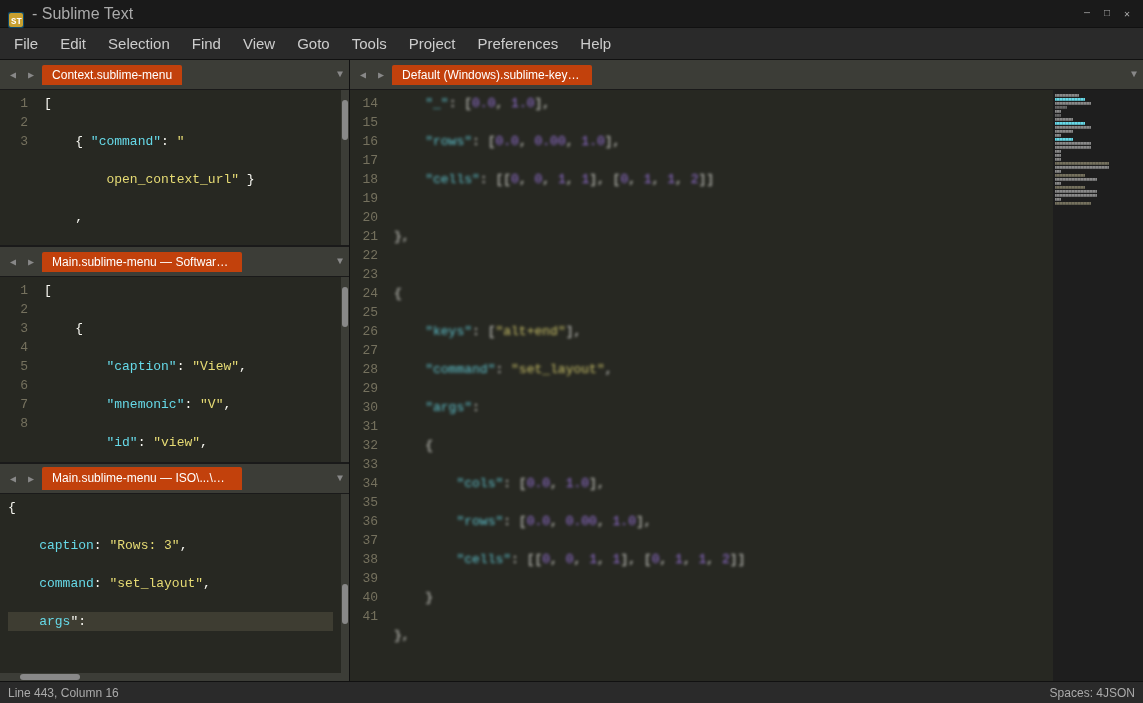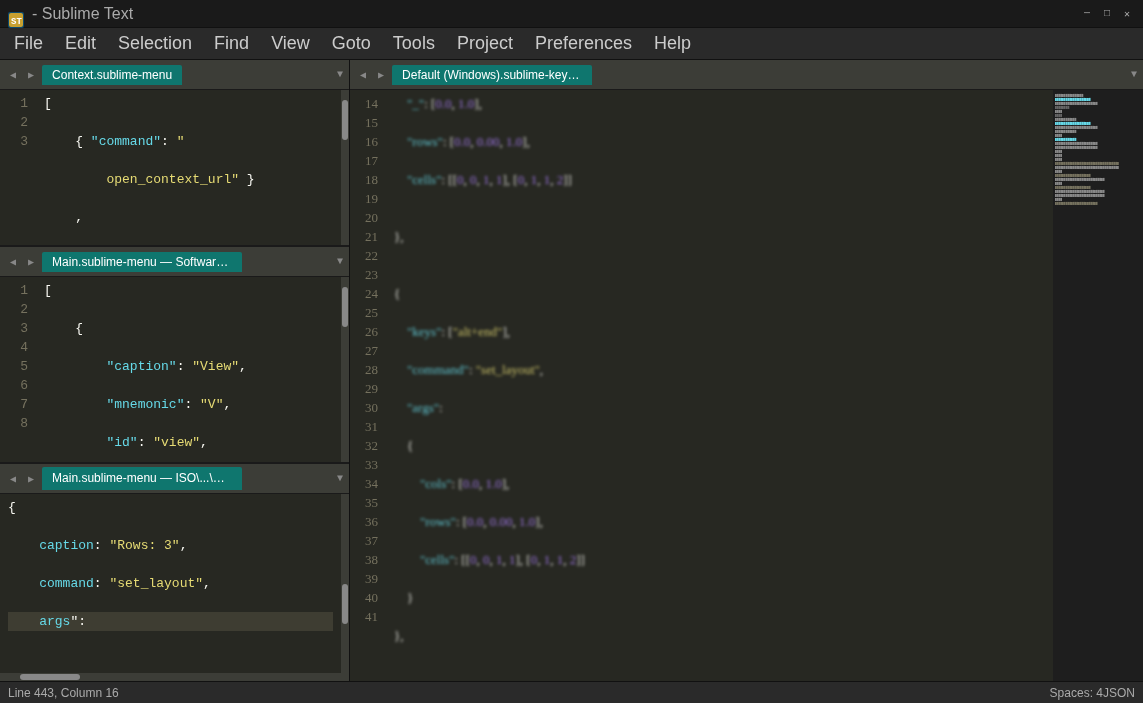--- a/index.html
+++ b/index.html
@@ -68,21 +68,21 @@
       display: flex;
       align-items: center;
       padding: 0 4px;
       border-bottom: 1px solid #111;
       gap: 2px;
     }
     .menu-item {
       padding: 4px 10px;
       color: #ccc;
       font-family: Arial, sans-serif;
-      font-size: 18px;
+      font-size: 15px;
       cursor: pointer;
       border-radius: 3px;
     }
 
     
     #main {
       display: flex;
       height: calc(703px - 28px - 32px - 22px);
     }
 
@@ -124,21 +124,21 @@
       padding: 3px 10px;
       border-radius: 2px 2px 0 0;
       font-family: Arial, sans-serif;
       cursor: pointer;
       max-width: 200px;
       white-space: nowrap;
       overflow: hidden;
       text-overflow: ellipsis;
     }
     .pane-tab.active {
-      background: #0f766e;
+      background: #c2410c;
       color: #fff;
     }
     .pane-dropdown {
       color: #888;
       font-size: 10px;
       cursor: pointer;
     }
 
     
     .code-area {
@@ -221,21 +221,20 @@
       align-items: center;
       justify-content: space-between;
       padding: 0 6px;
       border-bottom: 1px solid #1a1a1a;
       flex-shrink: 0;
     }
     #right-code-area {
       flex: 1;
       display: flex;
       overflow: hidden;
-      font-family: Liberation Serif, serif;
     }
 
     
     #minimap {
       width: 90px;
       background: #1e1e1e;
       flex-shrink: 0;
       overflow: hidden;
     }
     .minimap-inner {

